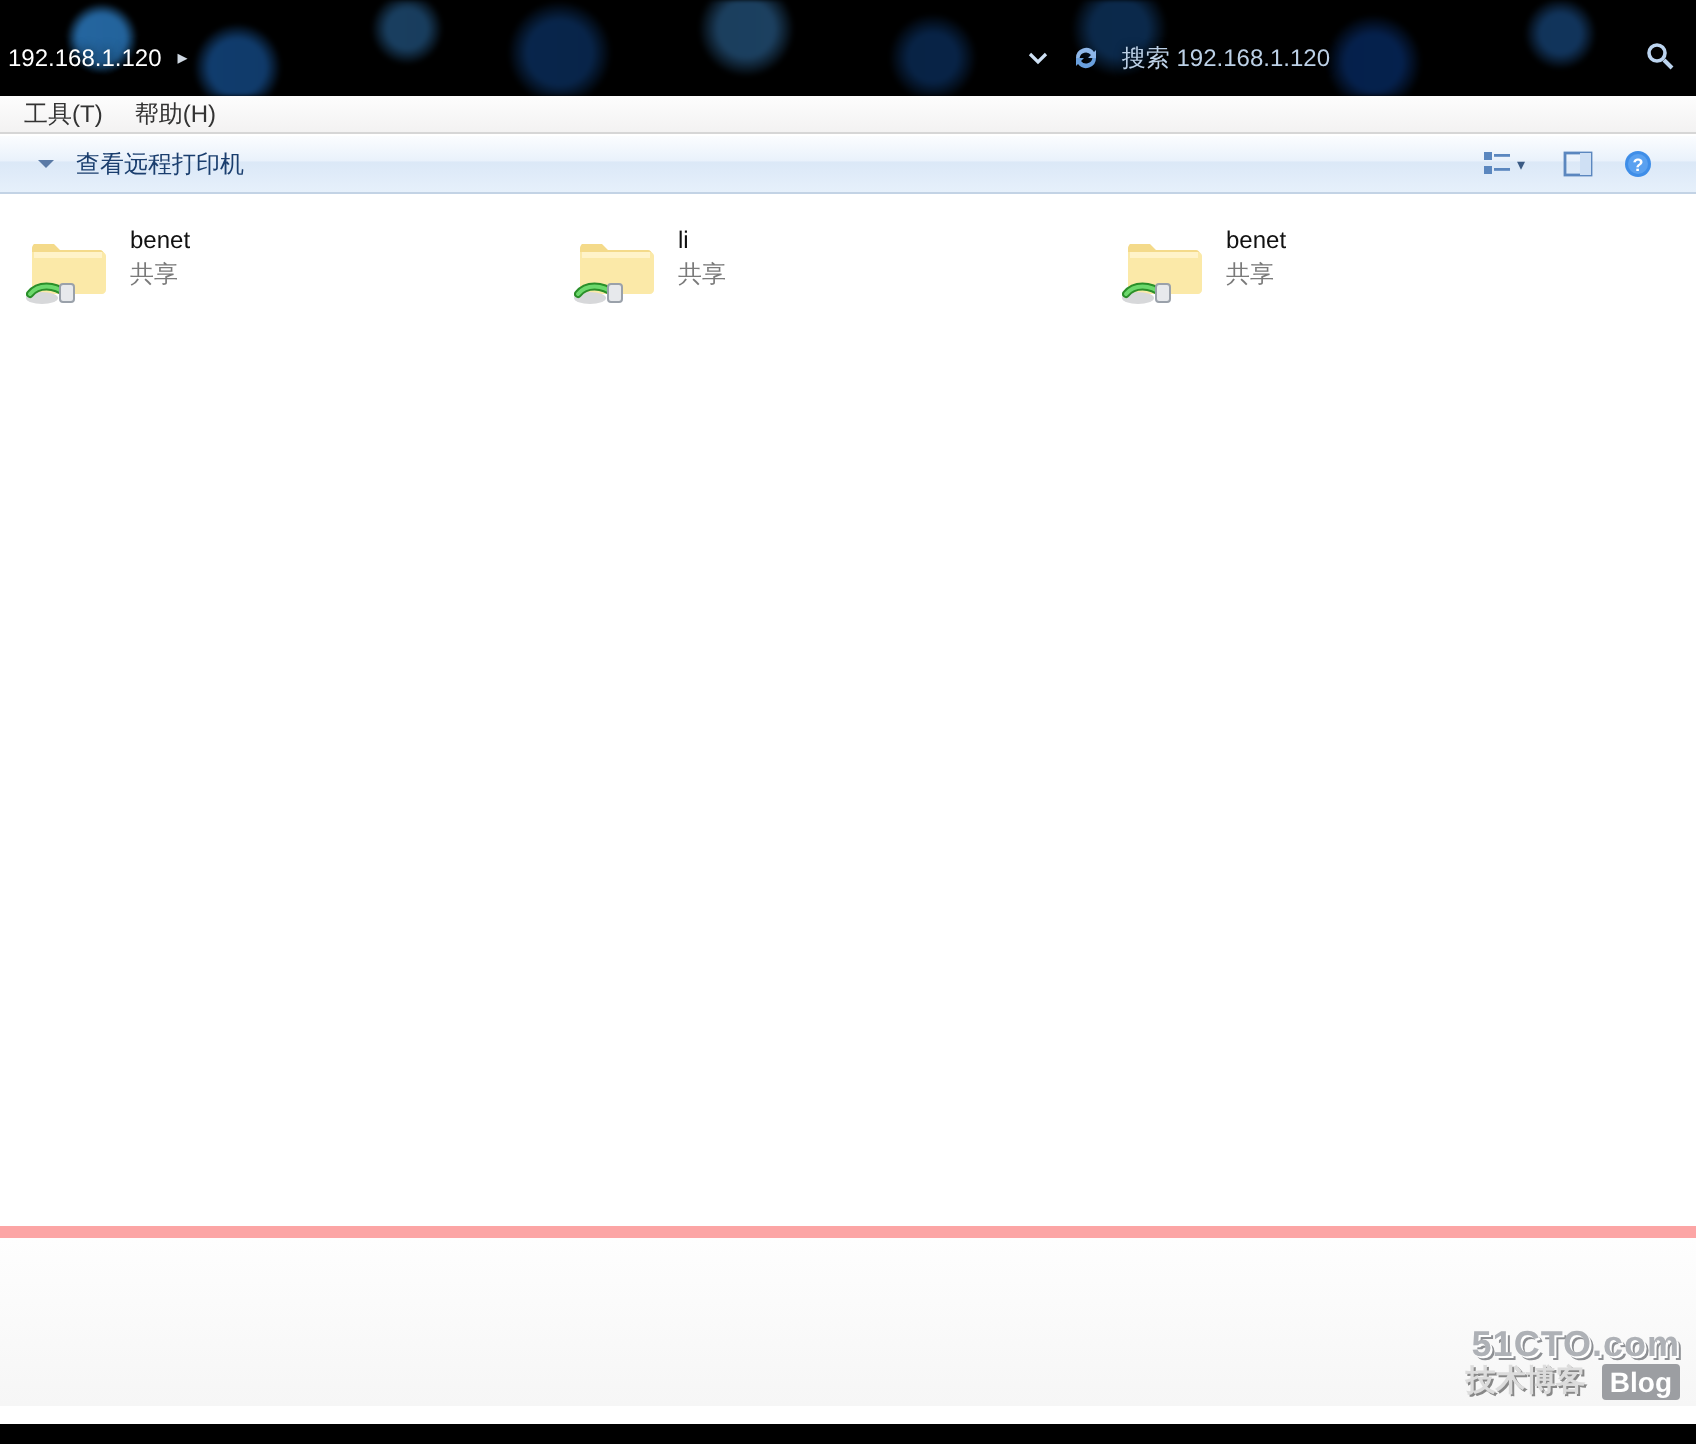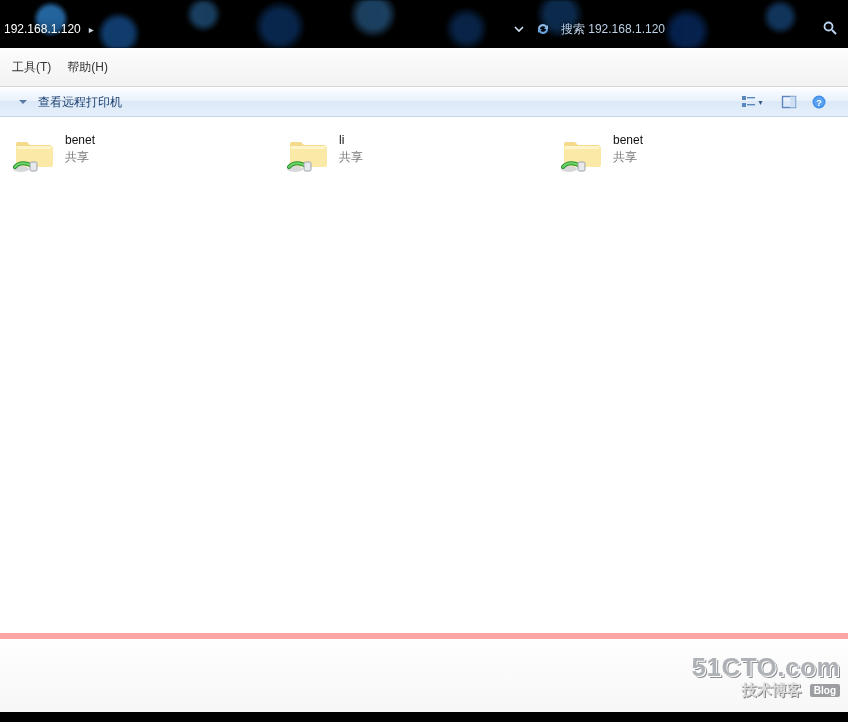--- a/index.html
+++ b/index.html
@@ -76,21 +76,21 @@
       color:#9fbad9;
       gap:119px;
     }
     .search-placeholder { color:#bcd0e6; text-shadow:0 0 4px rgba(0,0,0,0.8); }
     .search-loupe {
       margin-left: 38px;
     }
 
     
     .menubar {
-      height: 39px;
+      height: 19px;
       background: linear-gradient(#fdfdfd,#f3f2f2);
       border-bottom: 1px solid #d6d6d6;
       display: flex;
       align-items: center;
       padding-left: 4px;
       color:#333;
     }
     .menuitem { padding: 2px 8px; cursor:default; }
 
     
@@ -155,28 +155,28 @@
 
     
     .watermark {
       position:absolute;
       right:8px; bottom:22px;
       text-align:right;
       font-family: Arial, sans-serif;
       pointer-events:none;
     }
     .wm-main {
-      font-size:26px; font-weight:900; color:#aeb1b6;
+      font-size:18px; font-weight:900; color:#aeb1b6;
       text-shadow:1px 1px 0 #fff, 2px 2px 0 #8d8f93;
       letter-spacing:0.5px;
     }
     .wm-sub { display:flex; align-items:center; justify-content:flex-end; gap:8px; margin-top:-2px; }
     .wm-cn { color:#dcdcdc; font-size:15px; font-weight:bold; text-shadow:1px 1px 0 #888;}
     .wm-blog {
-      background:#9c9ea2; color:#fff; font-size:10px; font-weight:bold;
+      background:#9c9ea2; color:#fff; font-size:14px; font-weight:bold;
       padding:1px 4px; border-radius:2px;
     }
 
     .bottom-black { position:absolute; left:0; right:0; bottom:0; height:10px; background:#000; }
   </style>
 </head>
 <body>
 
 <div class="titlebar">
   <div class="titlebar-bg"></div>

